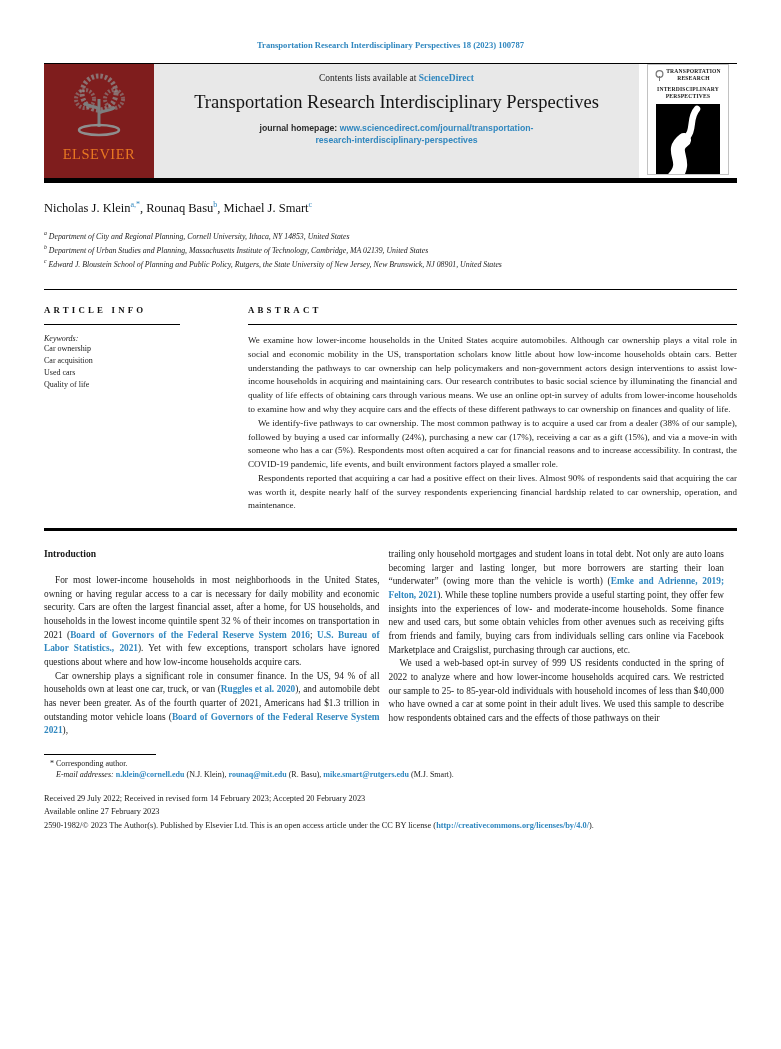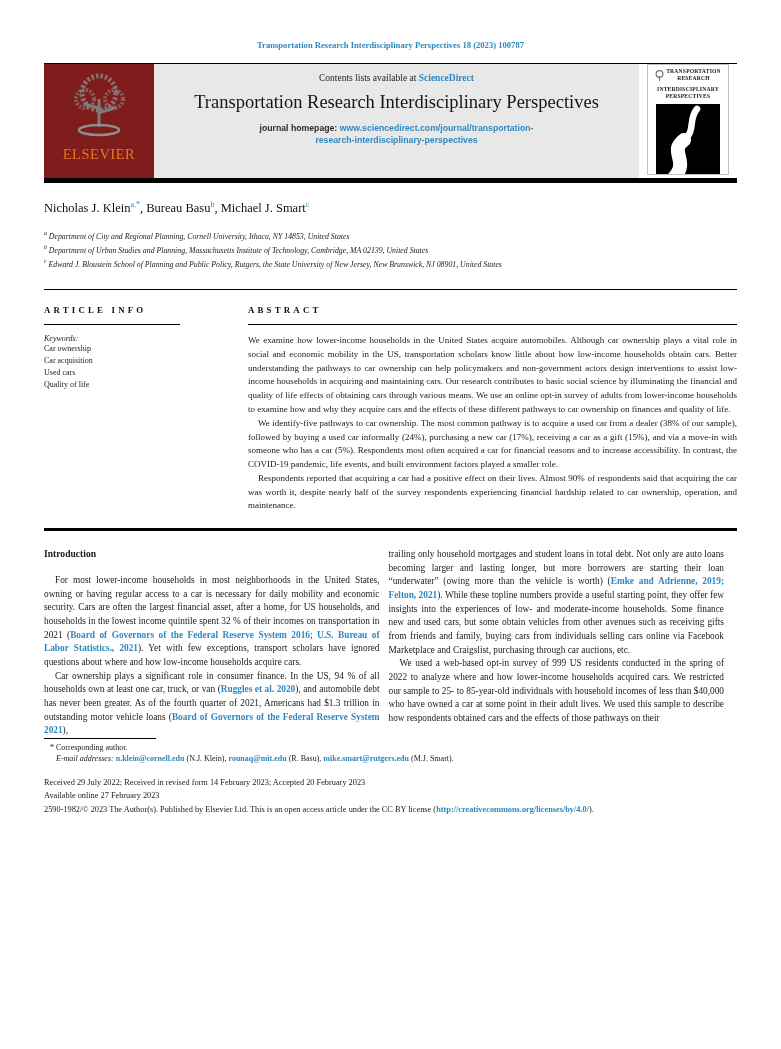--- a/index.html
+++ b/index.html
@@ -63,21 +63,21 @@
   .thick-line{height:3px;background:#000;margin-top:15px;}
 
   
   .body-cols{display:flex;gap:9px;margin-top:17px;}
   .bcol{width:calc(50% - 11px);}
   .intro-head{font-weight:bold;font-size:9.6px;margin:0 0 15px;}
   .b-p{font-size:9.3px;line-height:1.47;text-align:justify;margin:0;}
   .b-p.indent{text-indent:11px;}
 
   
-  .footnote{margin-top:0;}
+  .footnote{margin-top:16px;}
   .fn-rule{width:112px;border-top:1px solid #000;margin-bottom:4px;}
   .fn-line{font-size:8px;padding-left:6px;}
   .fn-email{font-size:8px;padding-left:12px;margin-top:2px;}
   .footer{margin-top:13px;font-size:8.3px;line-height:1.6;}
 </style>
 </head>
 <body>
 
 <div class="page">
 
@@ -132,21 +132,21 @@
           <path d="M18 74 C34 56 12 48 28 36" stroke="#fff" stroke-width="14" fill="none" stroke-linecap="round"></path>
           <path d="M28 36 C40 27 32 15 41 5" stroke="#fff" stroke-width="6.5" fill="none" stroke-linecap="round"></path>
         </svg>
       </div>
     </div>
   </div>
   <div class="bar"></div>
 
 
   <div class="authors">
-    <span><span>Nicholas J. Klein</span><sup>a,*</sup><span>, </span></span><span><span>Bureau Basu</span><sup>b</sup><span>, </span></span><span><span>Michael J. Smart</span><sup>c</sup><span></span></span>
+    <span><span>Nicholas J. Klein</span><sup>a,*</sup><span>, </span></span><span><span>Rounaq Basu</span><sup>b</sup><span>, </span></span><span><span>Michael J. Smart</span><sup>c</sup><span></span></span>
   </div>
 
   <div class="affils">
     <div><sup>a</sup><span> Department of City and Regional Planning, Cornell University, Ithaca, NY 14853, United States</span></div>
     <div><sup>b</sup><span> Department of Urban Studies and Planning, Massachusetts Institute of Technology, Cambridge, MA 02139, United States</span></div>
     <div><sup>c</sup><span> Edward J. Bloustein School of Planning and Public Policy, Rutgers, the State University of New Jersey, New Brunswick, NJ 08901, United States</span></div>
   </div>
 
   <div class="rule"></div>
 

